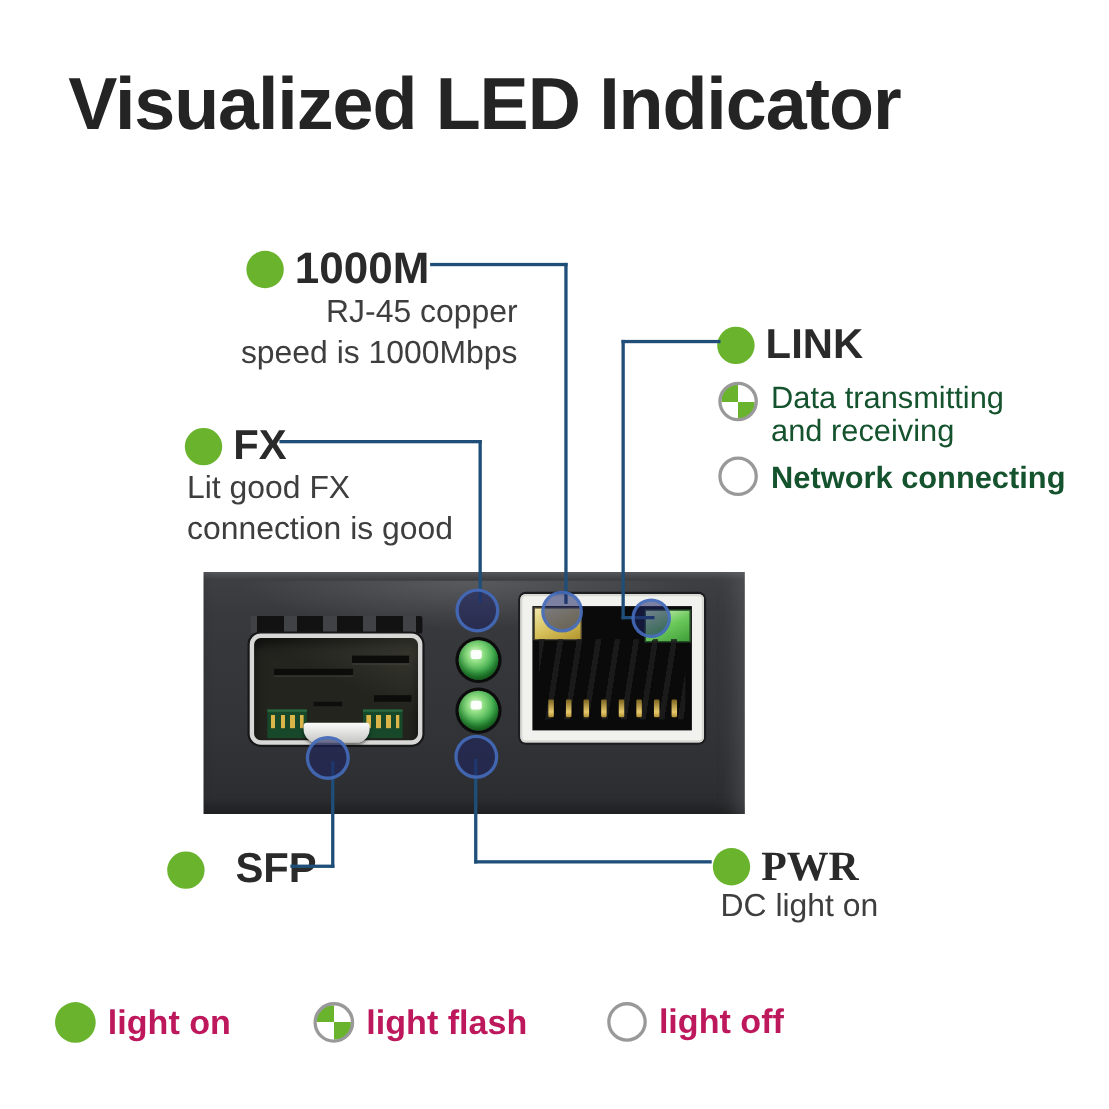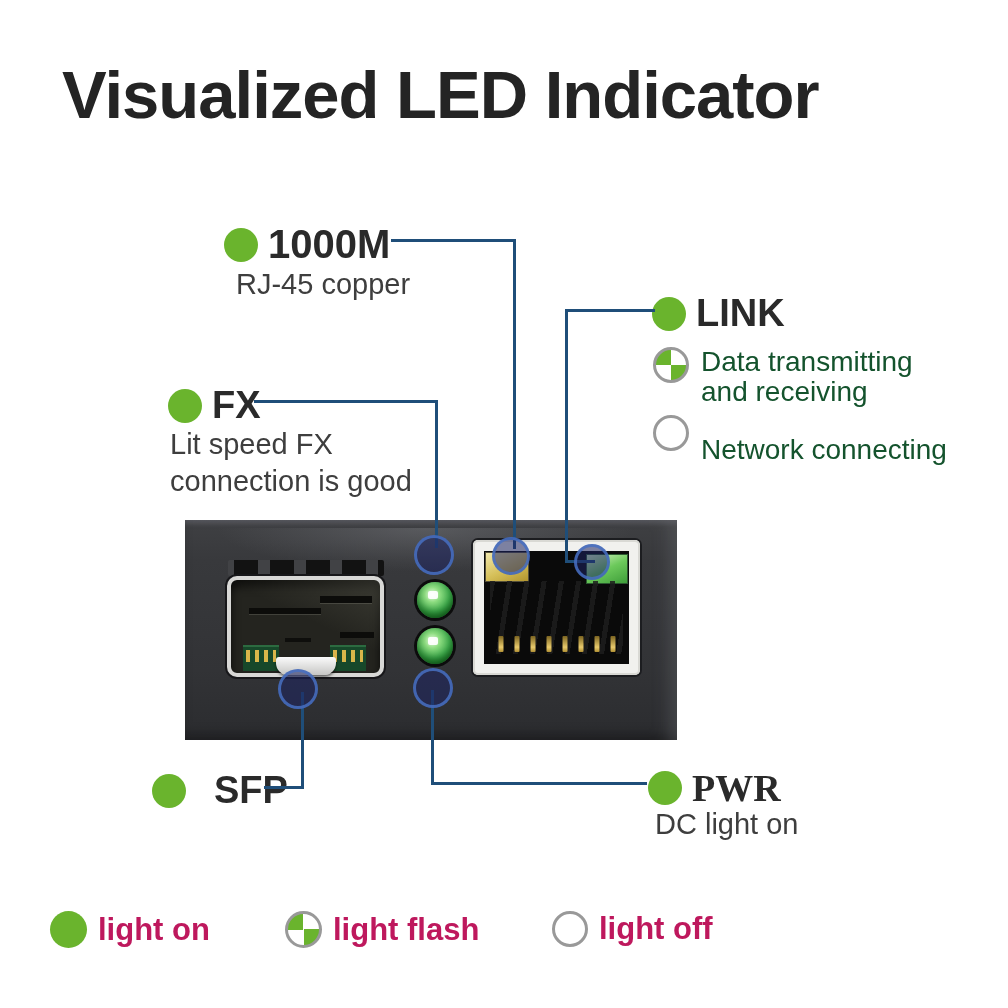--- a/index.html
+++ b/index.html
@@ -110,46 +110,47 @@
 <body>
 
 <div id="stage">
 
   <div class="title">Visualized LED Indicator</div>
 
   <div class="co-row" style="left:224px; top:222px;">
     <span class="dot-g"></span>
     <span class="co-label">1000M</span>
   </div>
-  <div class="co-desc" style="left:236px; top:266px;text-align:right;">
+  <div class="co-desc" style="left:219px; top:266px;text-align:right;">
     <div>RJ-45 copper</div>
+    <div>speed is 1000Mbps</div>
   </div>
 
   <div class="co-row" style="left:652px; top:292px;">
     <span class="dot-g"></span>
     <span class="co-label" style="font-size:38px;">LINK</span>
   </div>
   <div class="sub-item" style="left:653px; top:347px;">
     <span class="icon-flash"></span>
     <div class="sub-text">
       <div>Data transmitting</div>
       <div>and receiving</div>
     </div>
   </div>
   <div class="sub-item" style="left:653px; top:415px;">
     <span class="icon-off"></span>
-    <div class="sub-text" style="margin-top:20px;">Network connecting</div>
+    <div class="sub-text" style="margin-top:5px;font-weight:bold;">Network connecting</div>
   </div>
 
   <div class="co-row" style="left:168px; top:384px;">
     <span class="dot-g"></span>
     <span class="co-label" style="font-size:38px;">FX</span>
   </div>
   <div class="co-desc" style="left:170px; top:426px;">
-    <div>Lit speed FX</div>
+    <div>Lit good FX</div>
     <div>connection is good</div>
   </div>
 
   <div class="co-row" style="left:152px; top:769px;">
     <span class="dot-g"></span>
     <span class="co-label" style="font-size:38px;margin-left:18px;">SFP</span>
   </div>
 
   <div class="co-row" style="left:648px; top:766px;">
     <span class="dot-g"></span>

